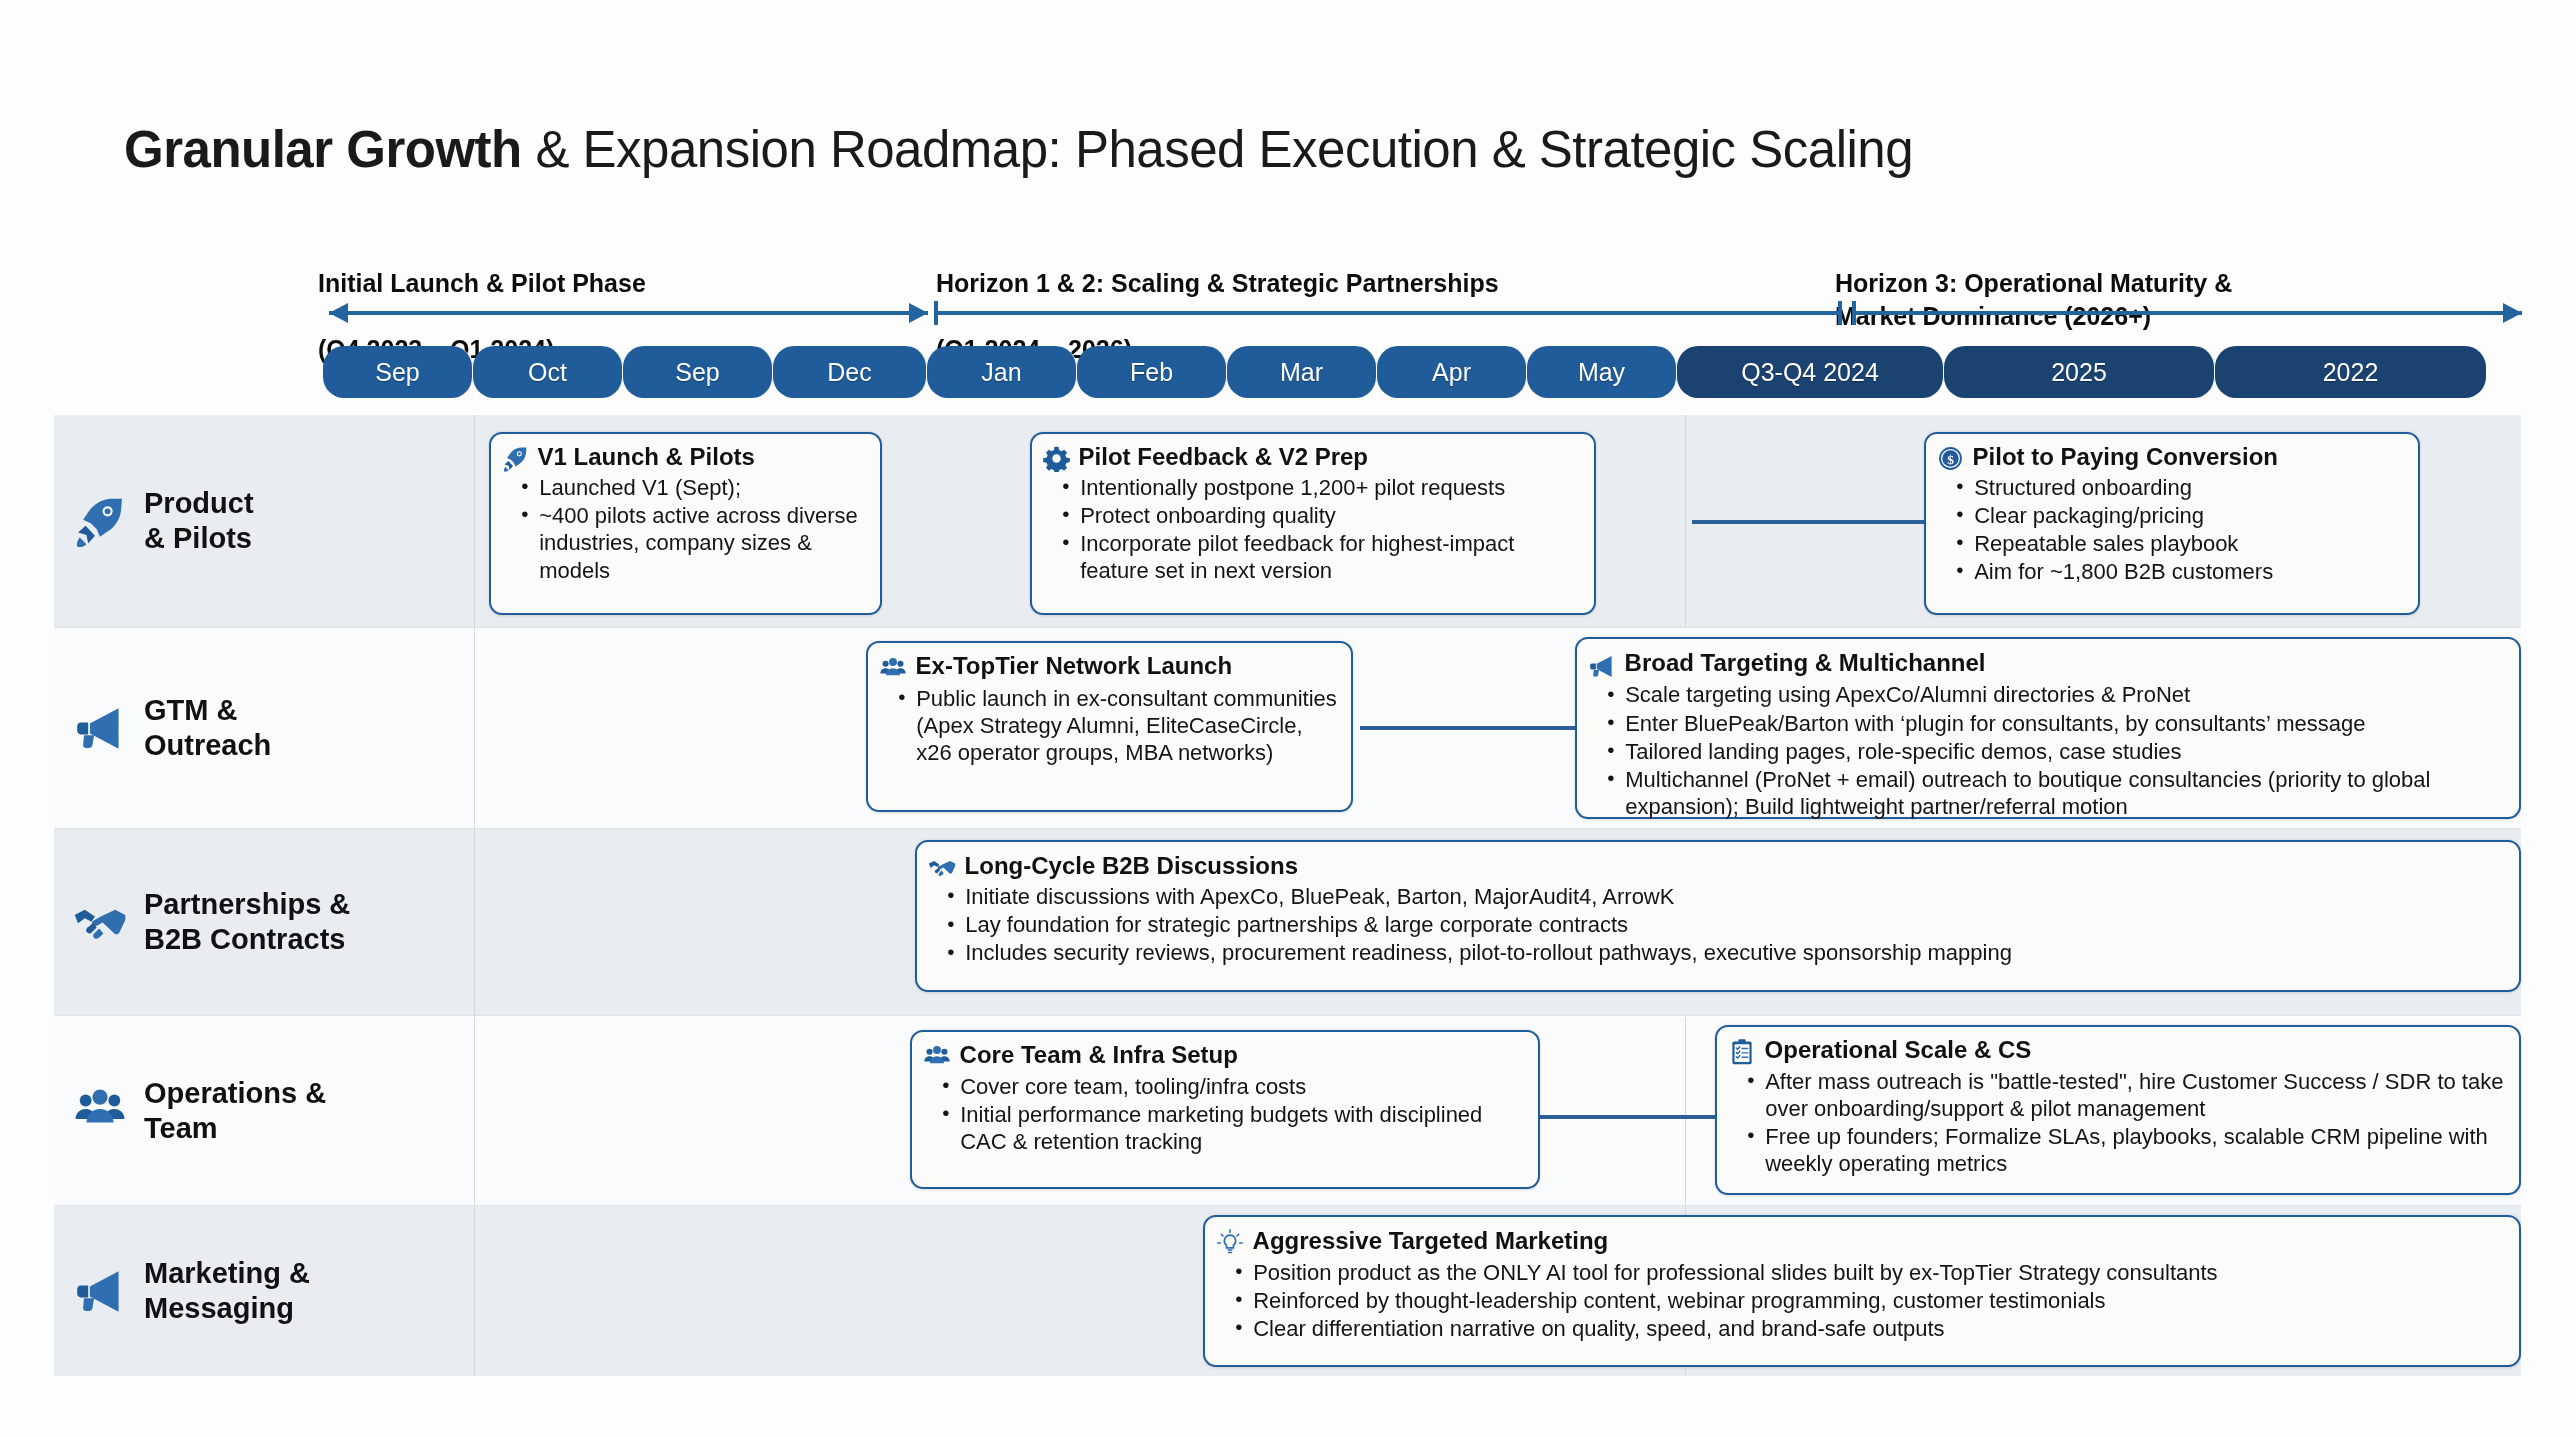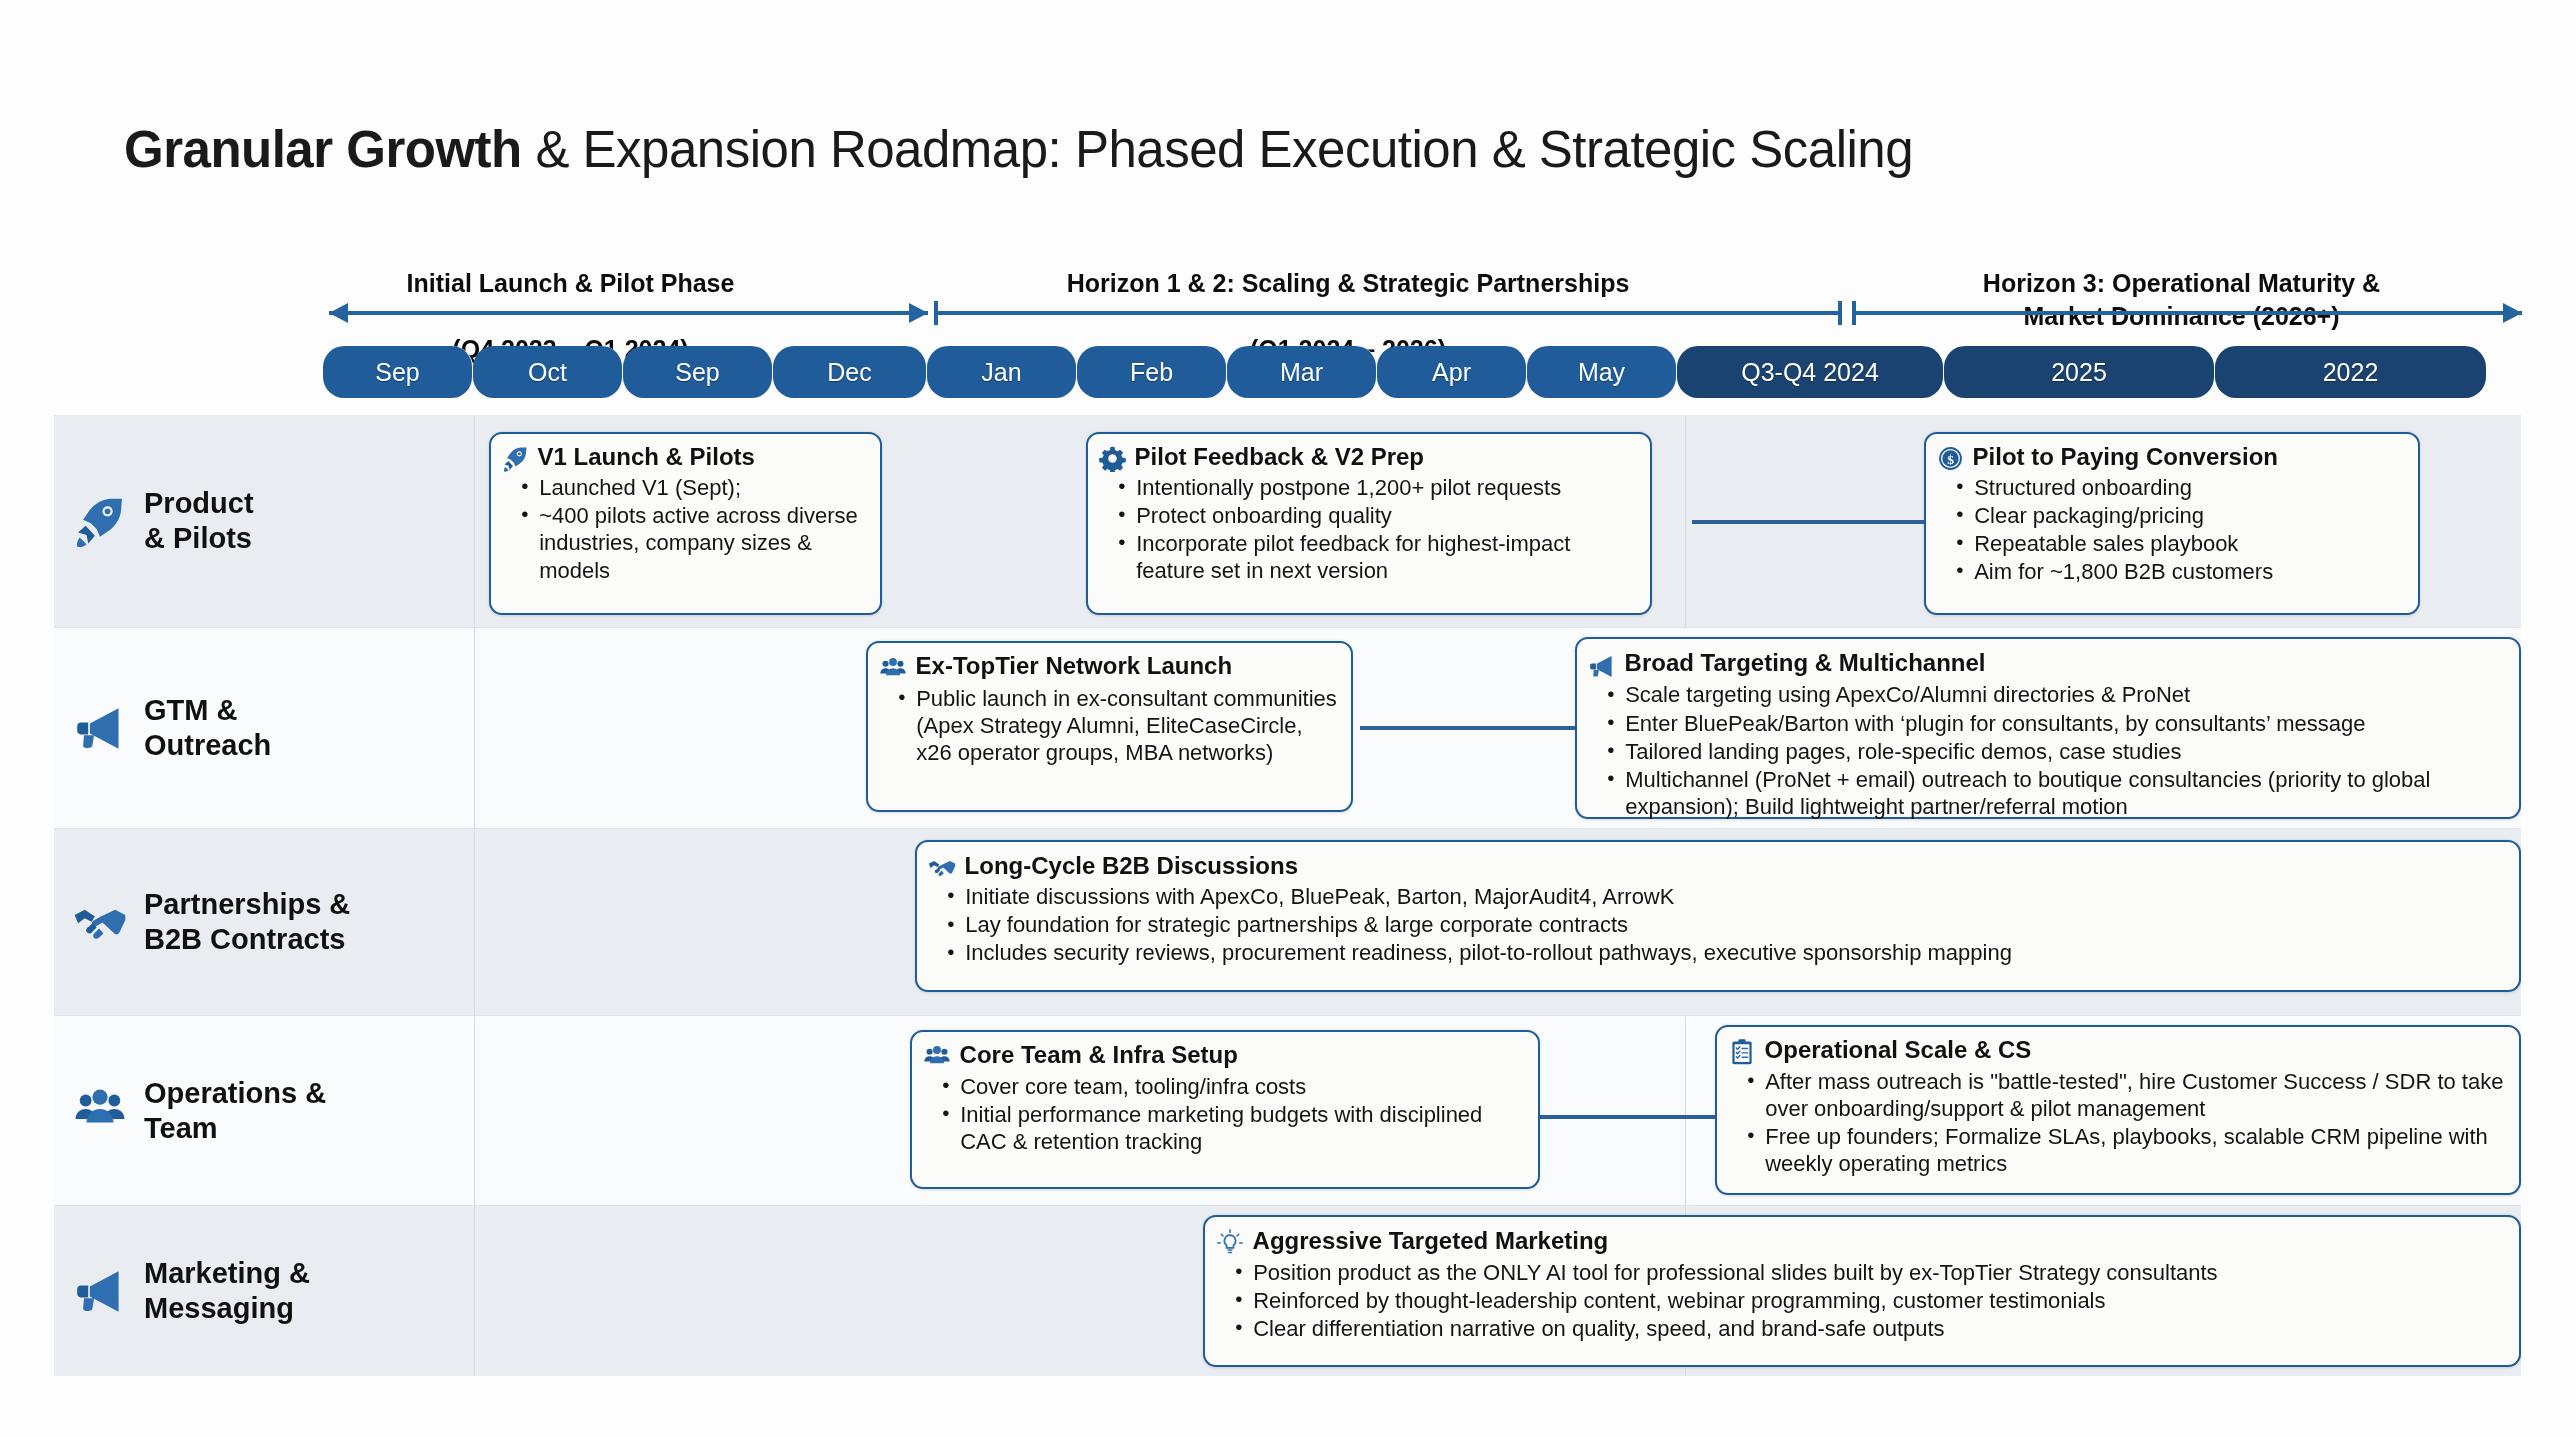--- a/index.html
+++ b/index.html
@@ -30,21 +30,21 @@
     color: #1a1a1a;
     letter-spacing: -0.5px;
     white-space: nowrap;
   }
   #title .strong { font-weight: bold; }
   #title .light  { font-weight: normal; }
 
   
   .phase {
     position: absolute;
-    text-align: center;
+    text-align: left;
     font-weight: bold;
     font-size: 25px;
     line-height: 1.32;
     color: #0d0d0d;
     white-space: pre-line;
   }
 
   
   .arrow-wrap { position: absolute; height: 22.5px; }
   .arrow-line {
@@ -255,21 +255,21 @@
           <path fill="#2f6fb0" d="M8 52c-3 3-4 8-3 11 3 1 8 0 11-3z"></path>
         </svg>
         <div class="card-title">V1 Launch &amp; Pilots</div>
       </div>
       <ul class="card-list">
         <li>Launched V1 (Sept);</li>
         <li>~400 pilots active across diverse industries, company sizes &amp; models</li>
       </ul>
     </div>
 
-    <div class="card" style="left:1032px; top:17px; width:566px; height:183px;">
+    <div class="card" style="left:976px; top:17px; width:566px; height:183px;">
       <div class="card-head">
         <svg class="ic" width="27" height="27" viewBox="0 0 64 64" style="margin-top:1.9px">
           <path fill="#1f5c99" d="M32 4l5 1 1 7 6 3 6-4 7 7-4 6 3 6 7 1 1 5-1 5-7 1-3 6 4 6-7 7-6-4-6 3-1 7-5 1-5-1-1-7-6-3-6 4-7-7 4-6-3-6-7-1-1-5 1-5 7-1 3-6-4-6 7-7 6 4 6-3 1-7z"></path>
           <circle cx="32" cy="32" r="10" fill="#fbfbfa"></circle>
         </svg>
         <div class="card-title">Pilot Feedback &amp; V2 Prep</div>
       </div>
       <ul class="card-list">
         <li>Intentionally postpone 1,200+ pilot requests</li>
         <li>Protect onboarding quality</li>

